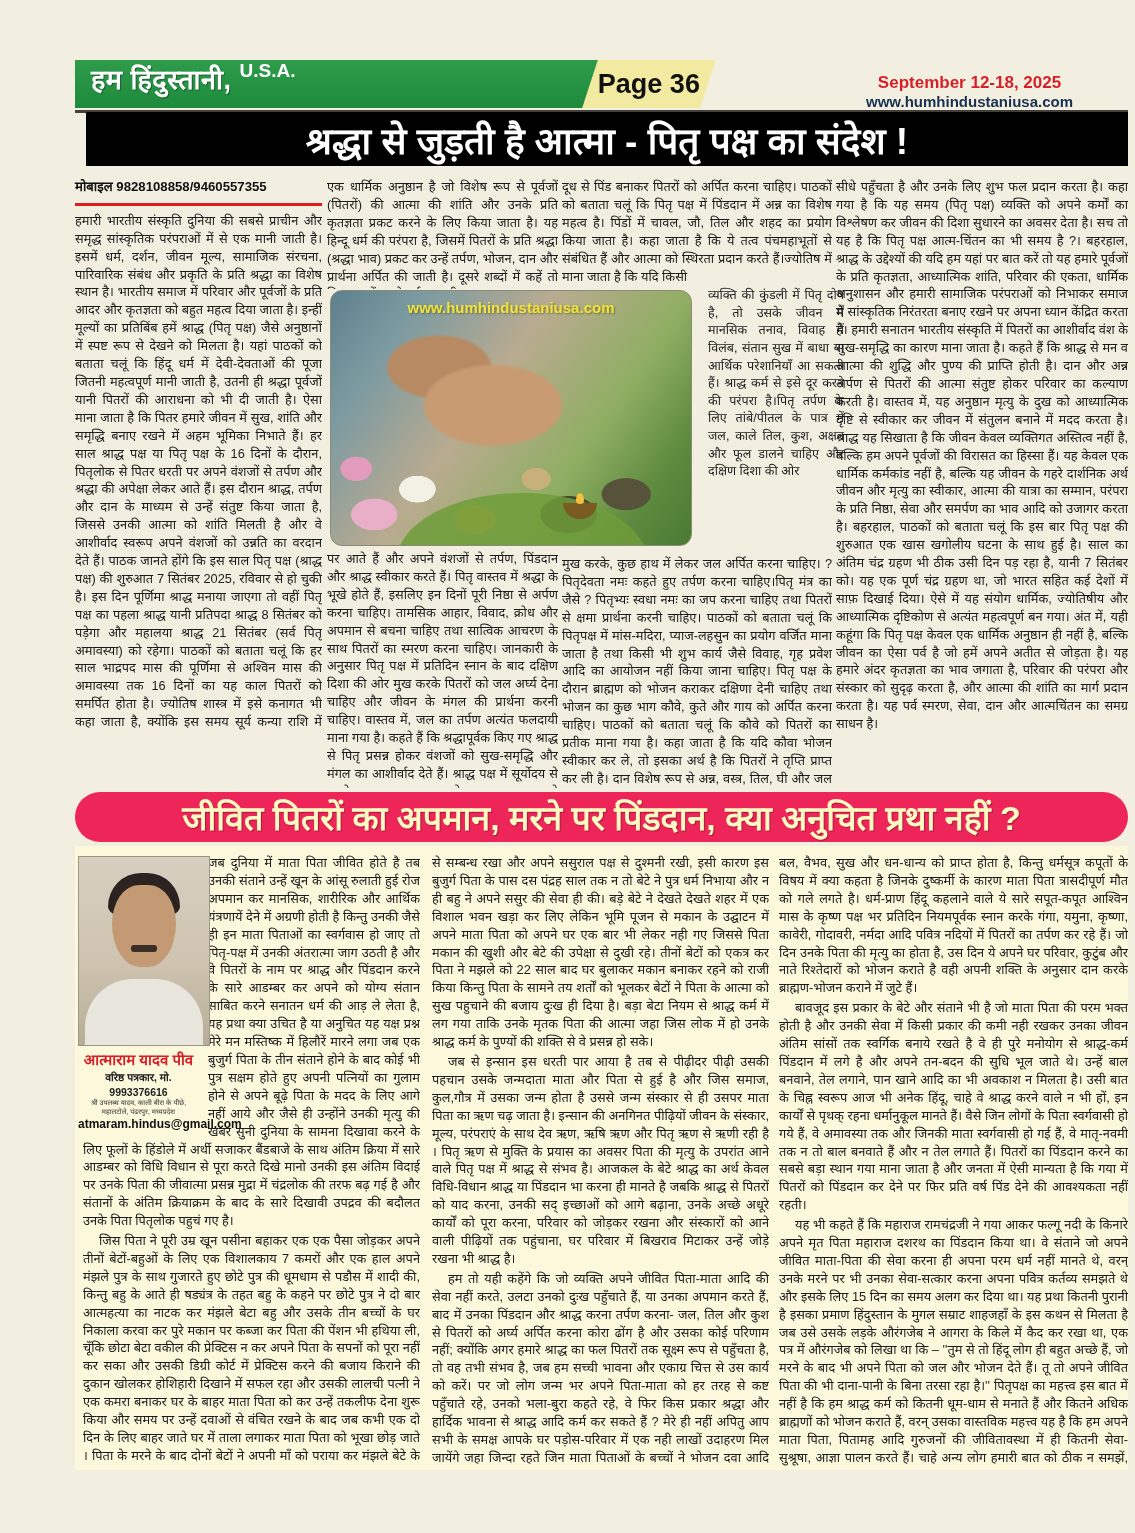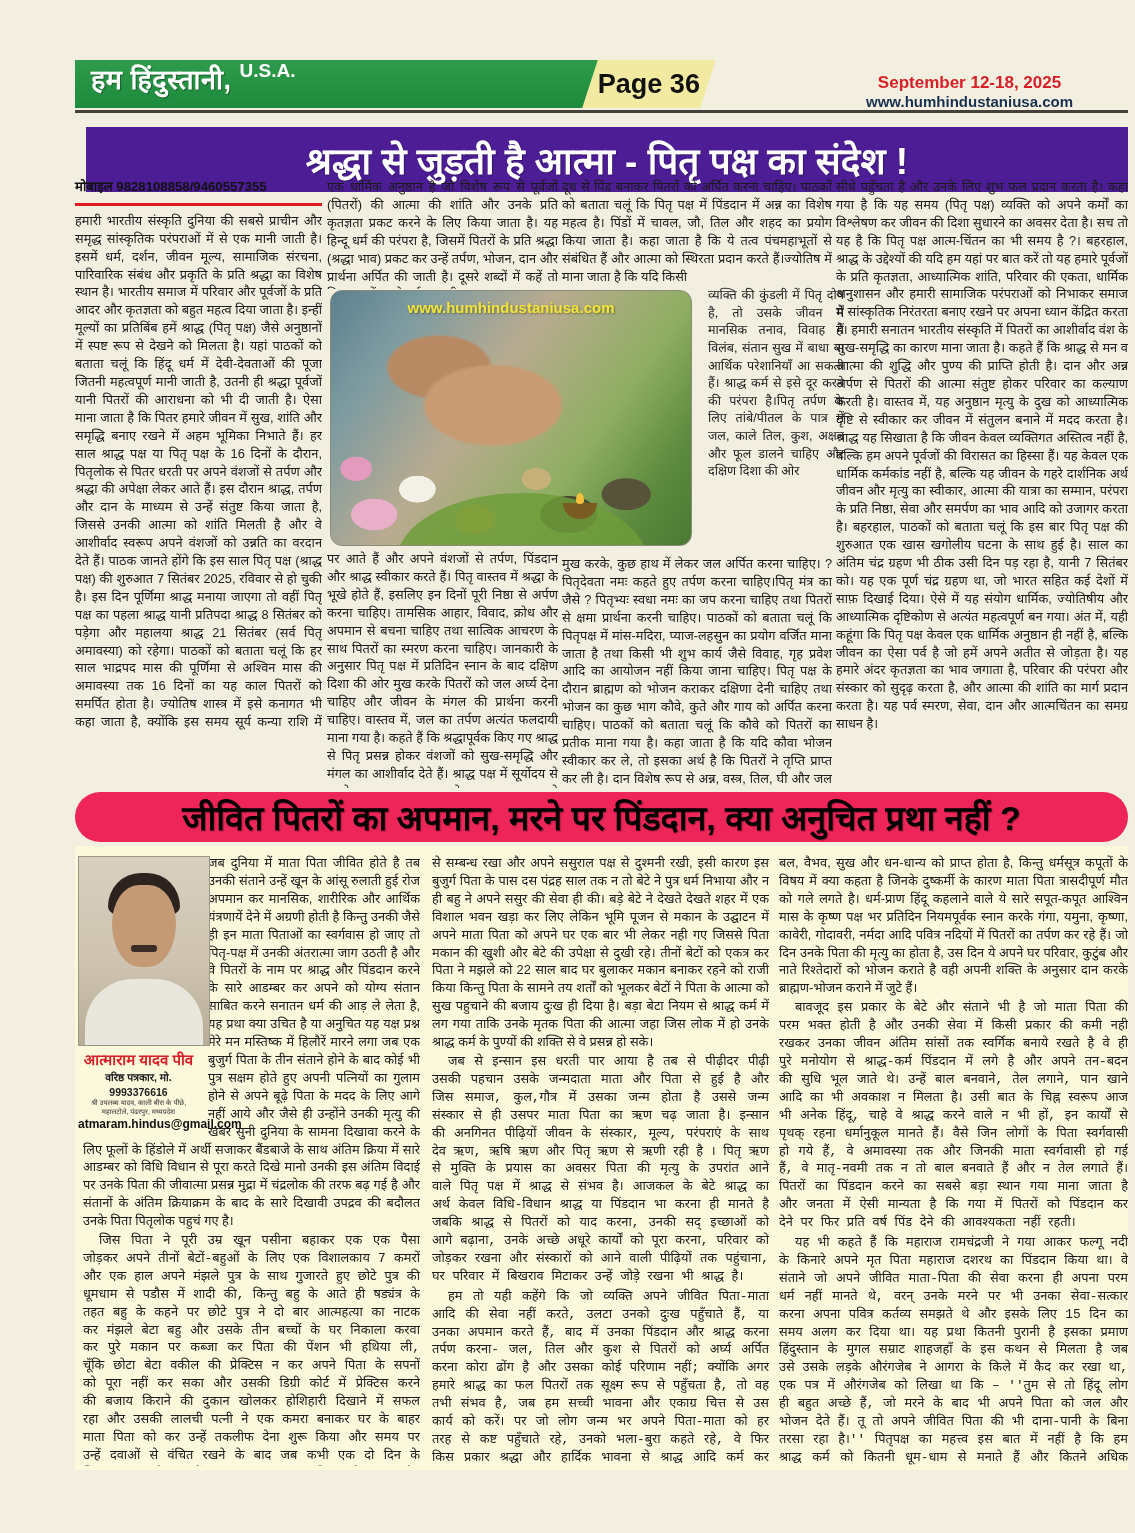--- a/index.html
+++ b/index.html
@@ -16,21 +16,21 @@
   .mast-usa{color:#fff;font-weight:bold;font-size:19px;margin-left:8px;}
   .page-box{position:absolute;top:60px;left:590px;width:118px;height:48px;background:#f3eaa2;
     transform:skewX(-18deg);display:flex;align-items:center;justify-content:center;}
   .page-box span{transform:skewX(18deg);font-weight:bold;font-size:27px;color:#111;}
   .mast-right{position:absolute;top:72px;right:62px;text-align:center;line-height:1.25;}
   .mast-date{color:#d81f26;font-weight:bold;font-size:17px;}
   .mast-site{color:#18304f;font-weight:bold;font-size:15px;}
   .mast-rule{position:absolute;top:110px;left:75px;width:1053px;height:3px;background:#43413a;}
 
   
-  .headline1{position:absolute;top:127px;left:86px;width:1042px;height:65px;background:#4c1d95;
+  .headline1{position:absolute;top:112px;left:86px;width:1042px;height:54px;background:#000000;
     color:#fff;font-weight:bold;font-size:37px;display:flex;align-items:center;justify-content:center;
     text-shadow:1px 1px 1px rgba(0,0,0,.3);white-space:nowrap;overflow:hidden;}
   .body-text{font-size:12.8px;line-height:1.4;text-align:justify;color:#1b1b1b;overflow:hidden;}
   .abs{position:absolute;box-sizing:border-box;}
   .byline{font-weight:bold;font-size:13.2px;line-height:1.35;color:#111;}
   .red-rule{height:3px;background:#e01b22;border:none;margin:7px 0 6px 0;}
   .a1c1{top:178px;left:75px;width:247px;height:610px;}
   .a1c2t{top:178px;left:327px;width:231px;height:111px;}
   .a1c2b{top:550px;left:327px;width:231px;height:238px;}
   .a1c3t{top:178px;left:562px;width:270px;height:105px;}
@@ -56,28 +56,28 @@
     font-weight:bold;font-size:15px;text-shadow:1px 1px 2px rgba(60,60,0,.55);}
   .leaf{position:absolute;bottom:-18px;left:18%;width:70%;height:70px;background:#6f9c3a;
     border-radius:50% 50% 0 0/100% 100% 0 0;opacity:.85;}
   .diya{position:absolute;bottom:26px;right:26%;width:34px;height:16px;background:#7a5b22;
     border-radius:0 0 16px 16px;}
   .diya::after{content:"";position:absolute;top:-10px;left:13px;width:8px;height:11px;background:#f5c13d;
     border-radius:50% 50% 50% 50%/65% 65% 35% 35%;}
 
   
   .headline2{position:absolute;top:792px;left:75px;width:1053px;height:50px;background:#ee2558;
-    color:#000000;font-weight:bold;font-size:34px;display:flex;align-items:center;justify-content:center;
+    color:#fef9c3;font-weight:bold;font-size:34px;display:flex;align-items:center;justify-content:center;
     text-shadow:1px 1px 1px rgba(0,0,0,.3);white-space:nowrap;overflow:hidden;border-radius:25px;}
   .art2-bg{position:absolute;top:846px;left:75px;width:1053px;height:624px;background:#fbf8dc;}
   .a2c1{top:854px;left:78px;width:342px;height:612px;}
   .a2c2{top:854px;left:427px;width:342px;height:612px;}
   .a2c3{top:854px;left:774px;width:354px;height:612px;}
   .body-text p{margin:0 0 2px 5px;}
-  .body-text p.indent{text-indent:16px;font-family:Liberation Mono, monospace;}
+  .body-text p.indent{text-indent:16px;}
 
   .author-card{float:left;width:121px;margin:2px 9px 4px 0;text-align:center;}
   .author-photo{position:relative;width:130px;height:188px;border:1px solid #9a9786;overflow:hidden;
     background:linear-gradient(180deg,#d8cfc0 0%,#cfc4b0 55%,#b8ad99 100%);}
   .author-hair{position:absolute;top:16px;left:29px;width:72px;height:46px;background:#2c2320;
     border-radius:50% 50% 40% 40%/80% 80% 30% 30%;}
   .author-face{position:absolute;top:28px;left:33px;width:64px;height:82px;background:#c49a74;
     border-radius:46% 46% 48% 48%/52% 52% 58% 58%;}
   .author-mustache{position:absolute;top:88px;left:52px;width:26px;height:7px;background:#3a2e26;border-radius:3px;}
   .author-body{position:absolute;bottom:0;left:6px;width:118px;height:66px;background:#e9e6dd;

